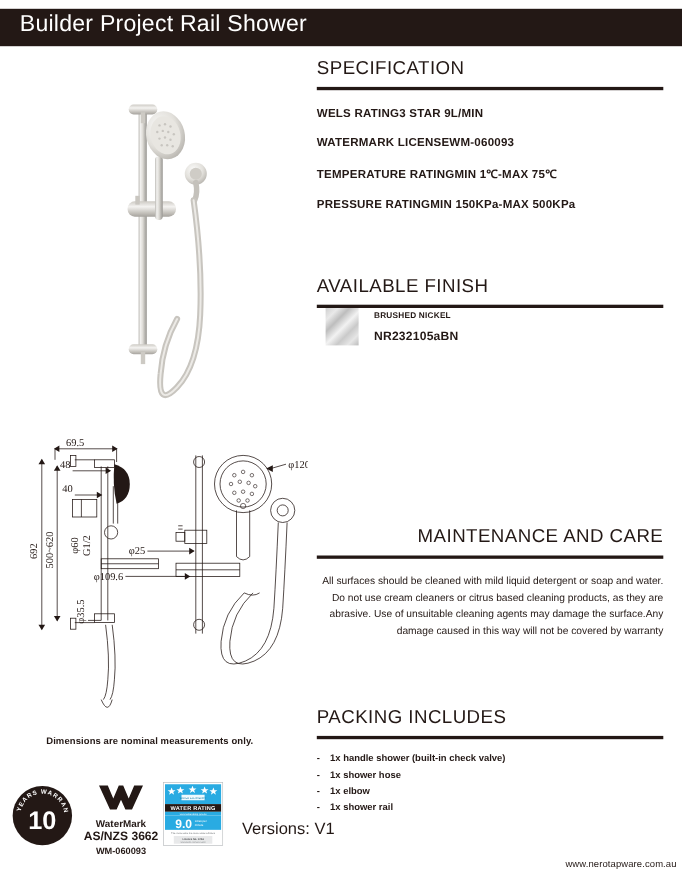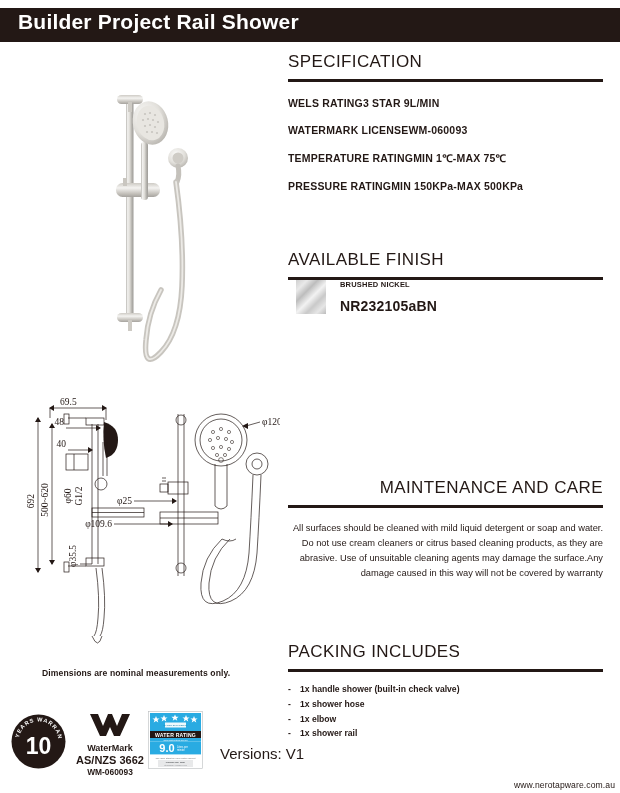--- a/index.html
+++ b/index.html
@@ -23,21 +23,21 @@
     top: 8px;
     width: 620px;
     height: 34px;
     background: #231815;
   }
   .header-title {
     position: absolute;
     left: 18px;
     top: 10px;
     font-size: 21px;
-    font-weight: 700;
+    font-weight: 400;
     letter-spacing: 0.2px;
     color: #ffffff;
     white-space: nowrap;
   }
 
   
   .rcol { position: absolute; left: 288px; width: 315px; }
   .sec-title {
     font-size: 17px;
     font-weight: 400;
@@ -79,21 +79,21 @@
     flex: 0 0 auto;
   }
   .finish-text { margin-left: 14px; }
   .finish-name {
     font-size: 7.5px;
     font-weight: 700;
     letter-spacing: 0.2px;
     color: #231815;
   }
   .finish-code {
-    font-size: 14px;
+    font-size: 11px;
     font-weight: 700;
     letter-spacing: 0.2px;
     color: #231815;
     margin-top: 9px;
   }
 
   
   #maintenance-section { top: 478px; text-align: right; }
   .body-text {
     margin-top: 13px;

